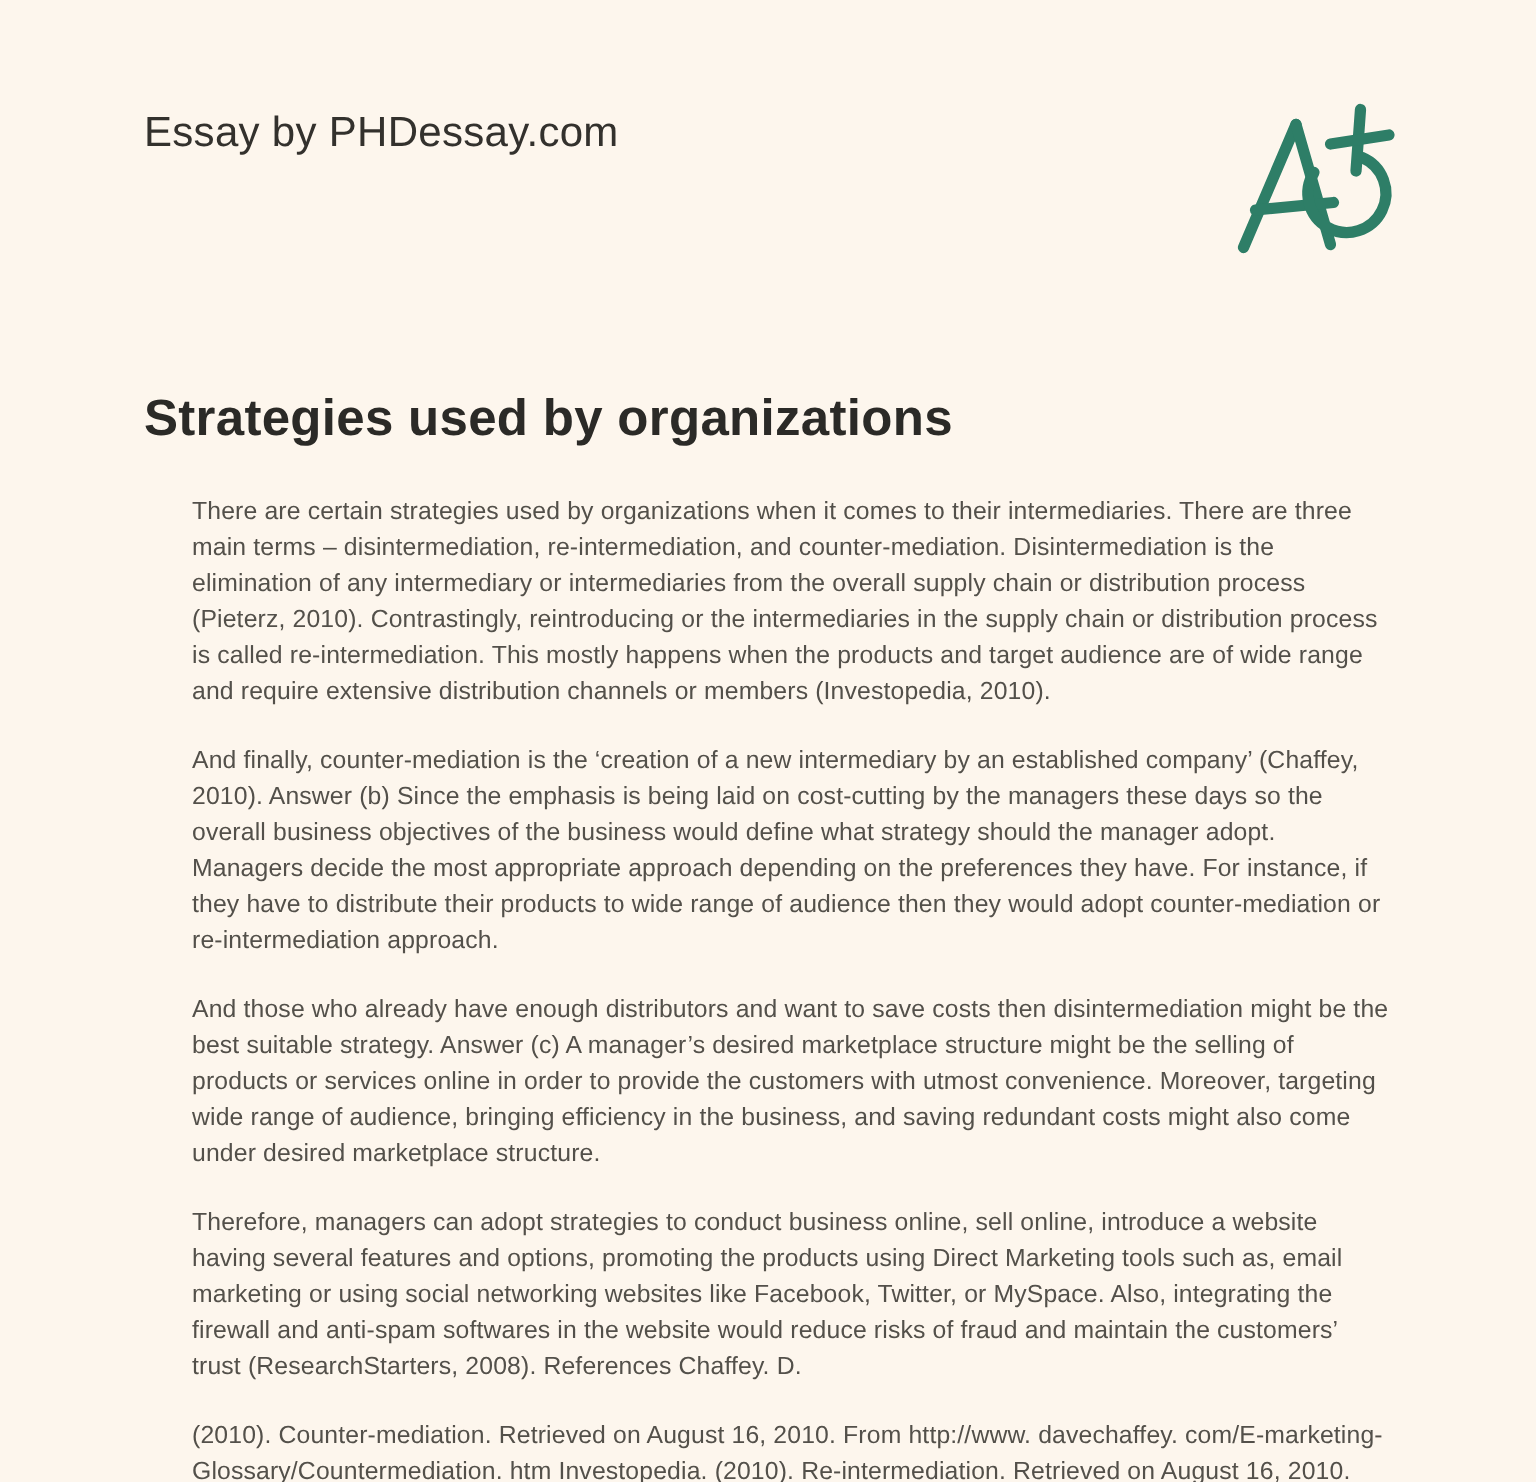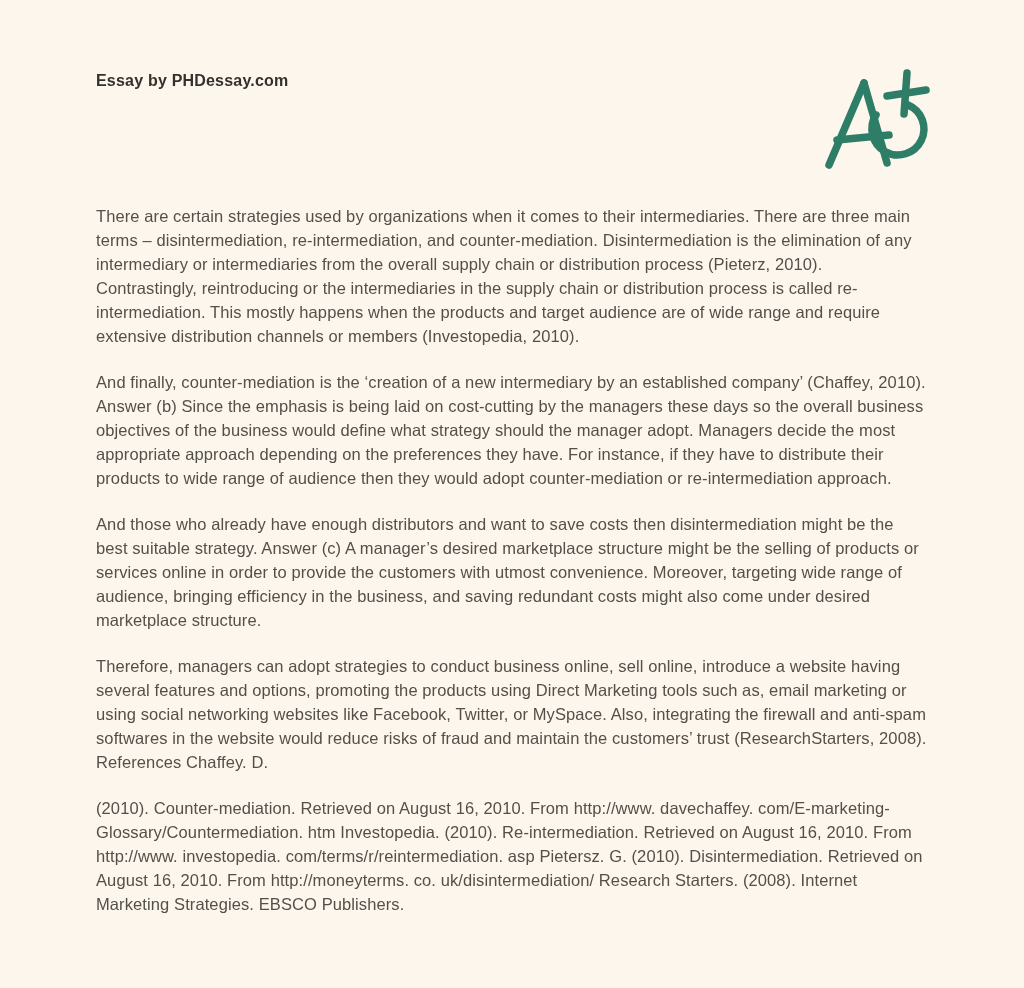--- a/index.html
+++ b/index.html
@@ -16,22 +16,22 @@
     padding: 72px 96px 20px 96px;
     background: #fdf6ed;
   }
   .header {
     display: flex;
     justify-content: space-between;
     align-items: flex-start;
   }
   .header-left { flex: 1; }
   .doc-title {
-    font-size: 16px;
-    font-weight: 700;
+    font-size: 28px;
+    font-weight: 400;
     color: #33312d;
     letter-spacing: 0.2px;
   }
   .source-line {
     margin-top: 16px;
     font-size: 16.5px;
     color: #8d8a84;
   }
   .source-link {
     color: #1f8a72;
@@ -54,20 +54,21 @@
   }
   .essay-body {
     margin-top: 30px;
   }
   .essay-body p {
     font-size: 16.5px;
     line-height: 24px;
     color: #53504a;
     margin-bottom: 22px;
     letter-spacing: 0.1px;
+    margin-left: 32px;
   }
 </style>
 </head>
 <body>
 
 <div class="page">
 
   <div class="header">
     <div class="header-left">
       <div class="doc-title">Essay by PHDessay.com</div>
@@ -86,20 +87,21 @@
           <path d="M 92 7 L 89 48"></path>
 
           <path d="M 72 30 L 111 24"></path>
 
           <path d="M 93 39 A 26 26 0 1 1 61 49"></path>
         </g>
       </svg>
     </div>
   </div>
 
+  <h1 class="essay-title">Strategies used by organizations</h1>
 
   <div class="essay-body">
     <p>There are certain strategies used by organizations when it comes to their intermediaries. There are three main terms – disintermediation, re-intermediation, and counter-mediation. Disintermediation is the elimination of any intermediary or intermediaries from the overall supply chain or distribution process (Pieterz, 2010). Contrastingly, reintroducing or the intermediaries in the supply chain or distribution process is called re-intermediation. This mostly happens when the products and target audience are of wide range and require extensive distribution channels or members (Investopedia, 2010).</p>
     <p>And finally, counter-mediation is the ‘creation of a new intermediary by an established company’ (Chaffey, 2010). Answer (b) Since the emphasis is being laid on cost-cutting by the managers these days so the overall business objectives of the business would define what strategy should the manager adopt. Managers decide the most appropriate approach depending on the preferences they have. For instance, if they have to distribute their products to wide range of audience then they would adopt counter-mediation or re-intermediation approach.</p>
     <p>And those who already have enough distributors and want to save costs then disintermediation might be the best suitable strategy. Answer (c) A manager’s desired marketplace structure might be the selling of products or services online in order to provide the customers with utmost convenience. Moreover, targeting wide range of audience, bringing efficiency in the business, and saving redundant costs might also come under desired marketplace structure.</p>
     <p>Therefore, managers can adopt strategies to conduct business online, sell online, introduce a website having several features and options, promoting the products using Direct Marketing tools such as, email marketing or using social networking websites like Facebook, Twitter, or MySpace. Also, integrating the firewall and anti-spam softwares in the website would reduce risks of fraud and maintain the customers’ trust (ResearchStarters, 2008). References Chaffey. D.</p>
     <p>(2010). Counter-mediation. Retrieved on August 16, 2010. From http://www. davechaffey. com/E-marketing-Glossary/Countermediation. htm Investopedia. (2010). Re-intermediation. Retrieved on August 16, 2010. From http://www. investopedia. com/terms/r/reintermediation. asp Pietersz. G. (2010). Disintermediation. Retrieved on August 16, 2010. From http://moneyterms. co. uk/disintermediation/ Research Starters. (2008). Internet Marketing Strategies. EBSCO Publishers.</p>
   </div>
 
 </div>

